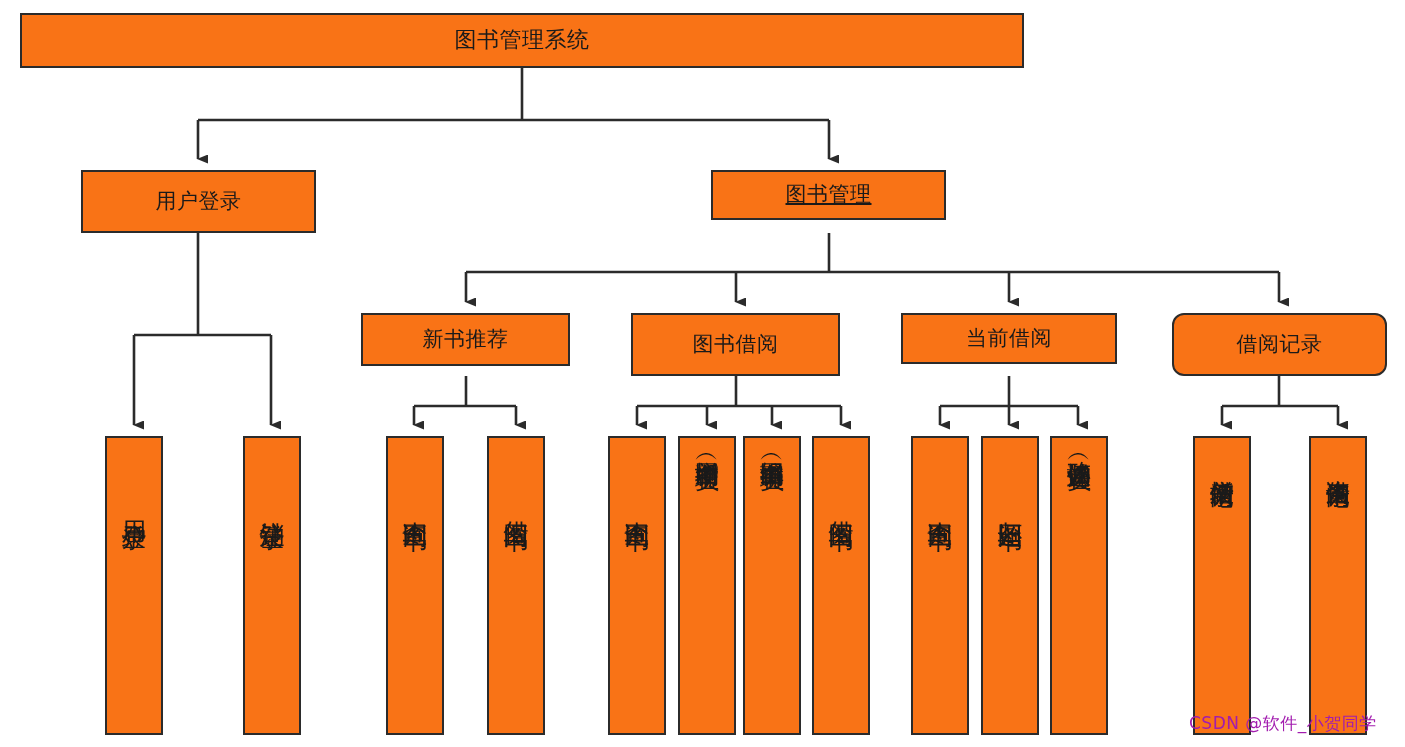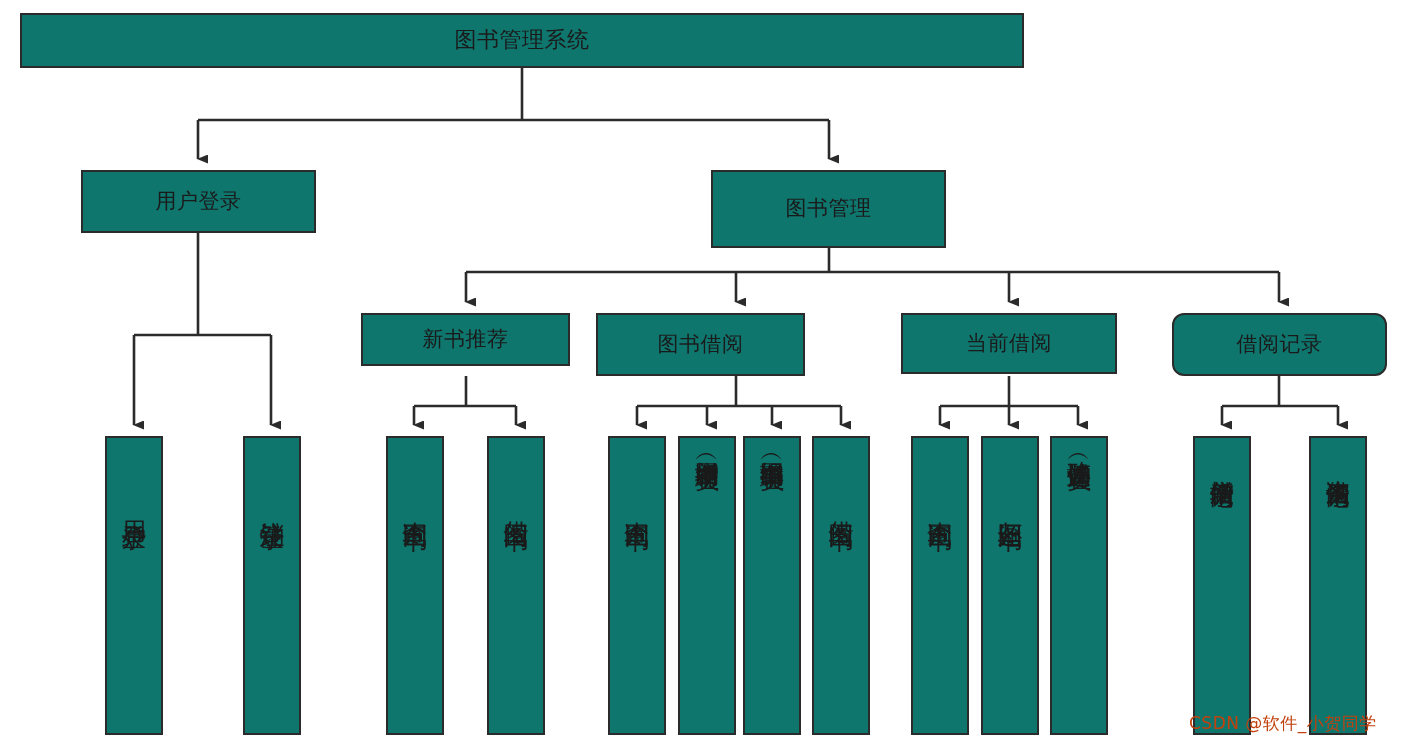--- a/index.html
+++ b/index.html
@@ -20,21 +20,21 @@
     position: absolute;
     left: 0;
     top: 0;
     width: 1405px;
     height: 747px;
     pointer-events: none;
   }
   .node {
     position: absolute;
     box-sizing: border-box;
-    background: #0f766e;
+    background: #f97316;
     border: 2.5px solid #2b2b2b;
     display: flex;
     align-items: center;
     justify-content: center;
     color: #1a1a1a;
     z-index: 2;
   }
   .node .lbl {
     display: block;
     text-align: center;
@@ -62,21 +62,21 @@
     letter-spacing: 2px;
     white-space: nowrap;
   }
   .node.v.tall .lbl { font-size: 24px; letter-spacing: 1px; }
 
   .watermark {
     position: absolute;
     left: 1189px;
     top: 712px;
     font-size: 17px;
-    color: #c2410c;
+    color: #a21caf;
     white-space: nowrap;
     z-index: 3;
     letter-spacing: 0.5px;
   }
 </style>
 </head>
 <body>
 
 <div id="canvas">
 
@@ -130,31 +130,31 @@
     </g>
   </svg>
 
   <div class="node h root" style="left:20px; top:13px; width:1004px; height:55px;">
     <span class="lbl">图书管理系统</span>
   </div>
 
   <div class="node h" style="left:81px; top:170px; width:235px; height:63px;">
     <span class="lbl">用户登录</span>
   </div>
-  <div class="node h" style="left:711px; top:170px; width:235px; height:78px;">
+  <div class="node h" style="left:711px; top:170px; width:235px; height:50px;text-decoration:underline;">
     <span class="lbl">图书管理</span>
   </div>
 
   <div class="node h" style="left:361px; top:313px; width:209px; height:53px;">
     <span class="lbl">新书推荐</span>
   </div>
-  <div class="node h" style="left:596px; top:313px; width:209px; height:63px;">
+  <div class="node h" style="left:631px; top:313px; width:209px; height:63px;">
     <span class="lbl">图书借阅</span>
   </div>
-  <div class="node h" style="left:901px; top:313px; width:216px; height:61px;">
+  <div class="node h" style="left:901px; top:313px; width:216px; height:51px;">
     <span class="lbl">当前借阅</span>
   </div>
   <div class="node h" style="left:1172px; top:313px; width:215px; height:63px;border-radius:12px;">
     <span class="lbl">借阅记录</span>
   </div>
 
   <div class="node v" style="left:105px; top:436px; width:58px; height:299px; padding-top:63px;">
     <span class="lbl">用户登录</span>
   </div>
   <div class="node v" style="left:243px; top:436px; width:58px; height:299px; padding-top:63px;">

